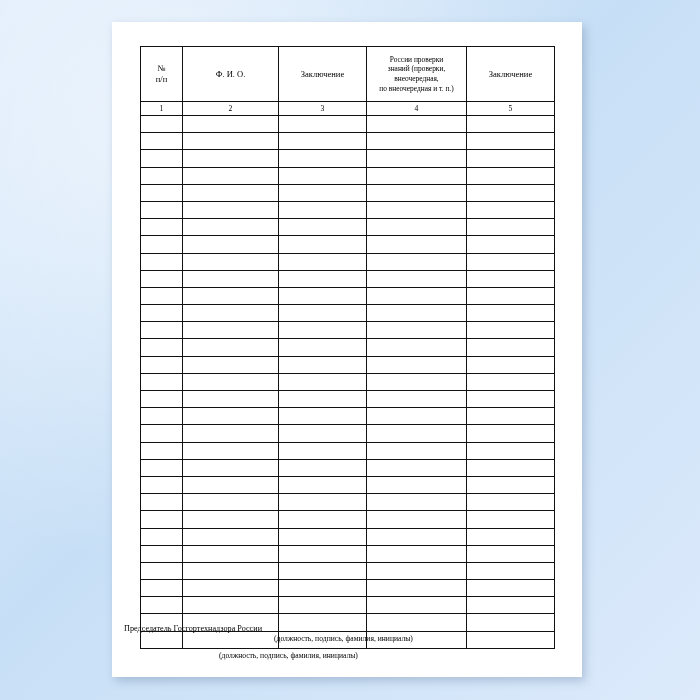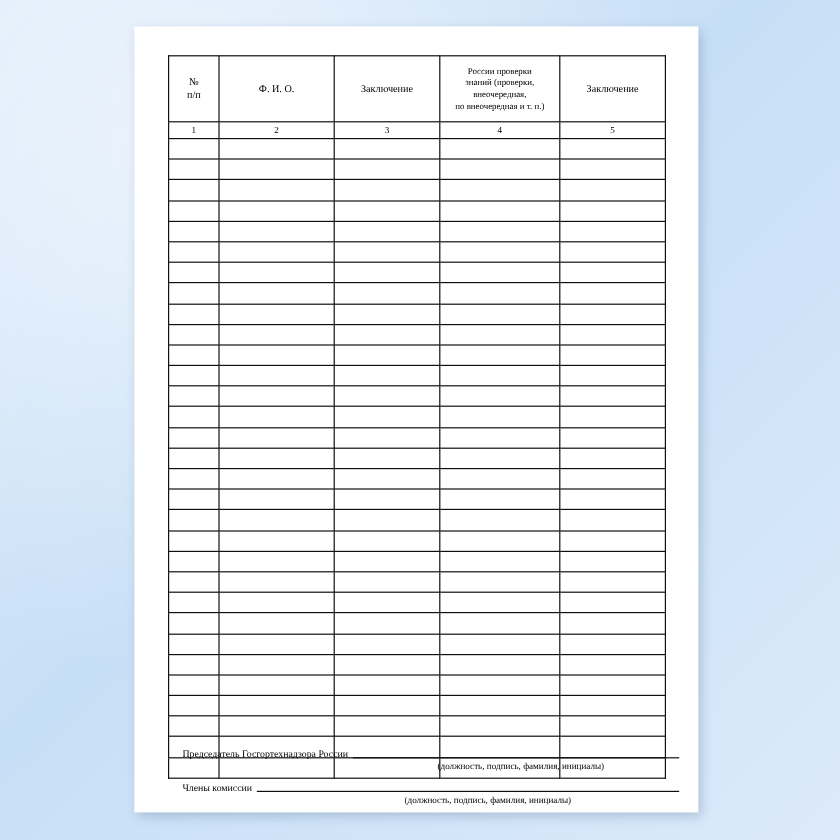--- a/index.html
+++ b/index.html
@@ -85,21 +85,21 @@
     color: #000;
   }
 
   .datarow td {
     height: 16.2px;
   }
 
   
   #footer {
     position: absolute;
-    left: 40px;
+    left: 12px;
     top: 600px;
     width: 414px;
     font-size: 8.2px;
     color: #000;
   }
   .sigline {
     display: flex;
     align-items: flex-end;
     white-space: nowrap;
   }
@@ -107,21 +107,20 @@
     padding-right: 4px;
   }
   .sigline .rule {
     flex: 1 1 auto;
     border-bottom: 1px solid #111;
     height: 9px;
     margin-bottom: 1px;
   }
   .caption {
     font-size: 7.6px;
-    text-align: center;
     margin-top: 1px;
   }
   .cap1 { padding-left: 150px; }
   .cap2 { padding-left: 95px; }
   .gap { height: 7px; }
 </style>
 </head>
 <body>
 
 <div id="stage">
@@ -389,21 +388,17 @@
       </table>
     </div>
 
     <div id="footer">
       <div class="sigline">
         <span class="lbl">Председатель   Госгортехнадзора   России</span>
         <span class="rule"></span>
       </div>
       <div class="caption cap1">(должность, подпись, фамилия, инициалы)</div>
       <div class="gap"></div>
-      <div class="sigline">
-        <span class="lbl">Члены комиссии</span>
-        <span class="rule"></span>
-      </div>
       <div class="caption cap2">(должность, подпись, фамилия, инициалы)</div>
     </div>
 
   </div>
 </div>
 
 </body></html>

